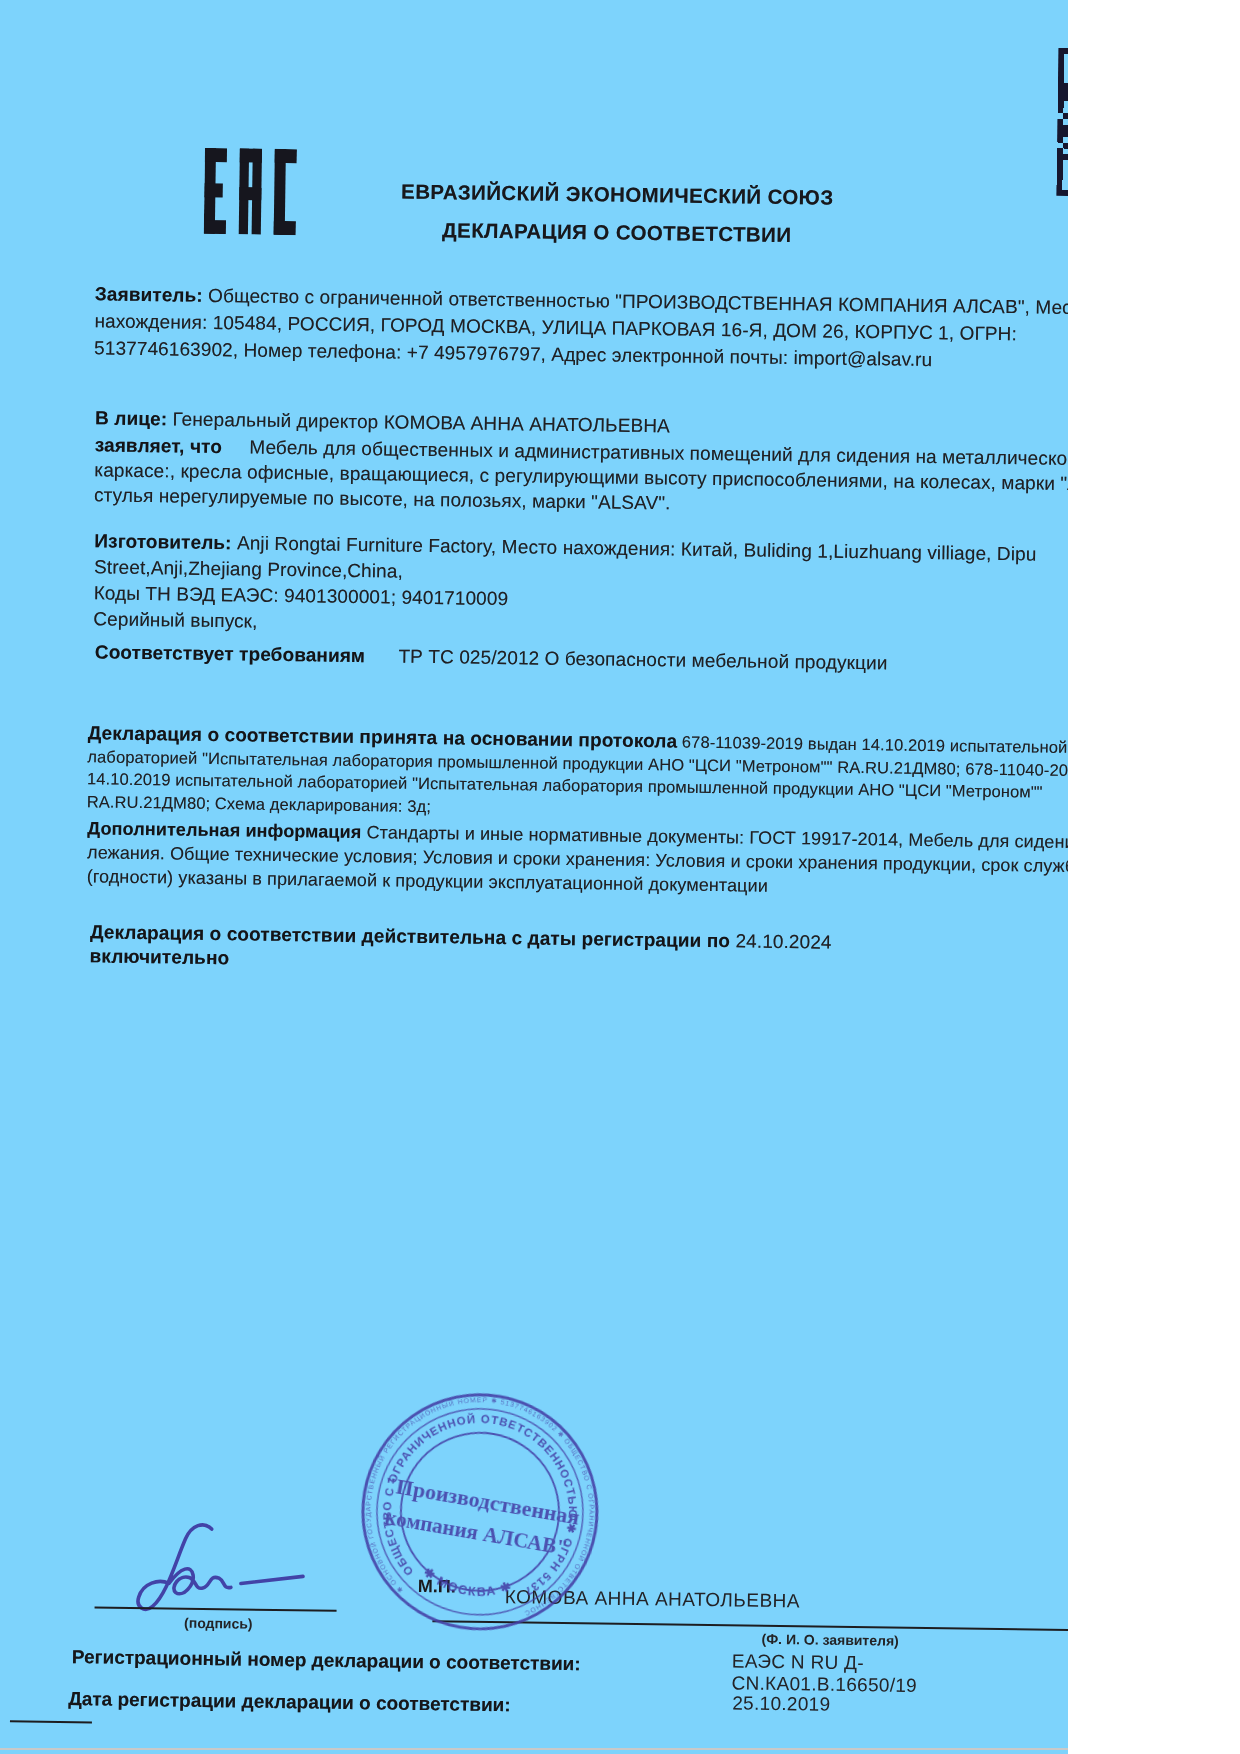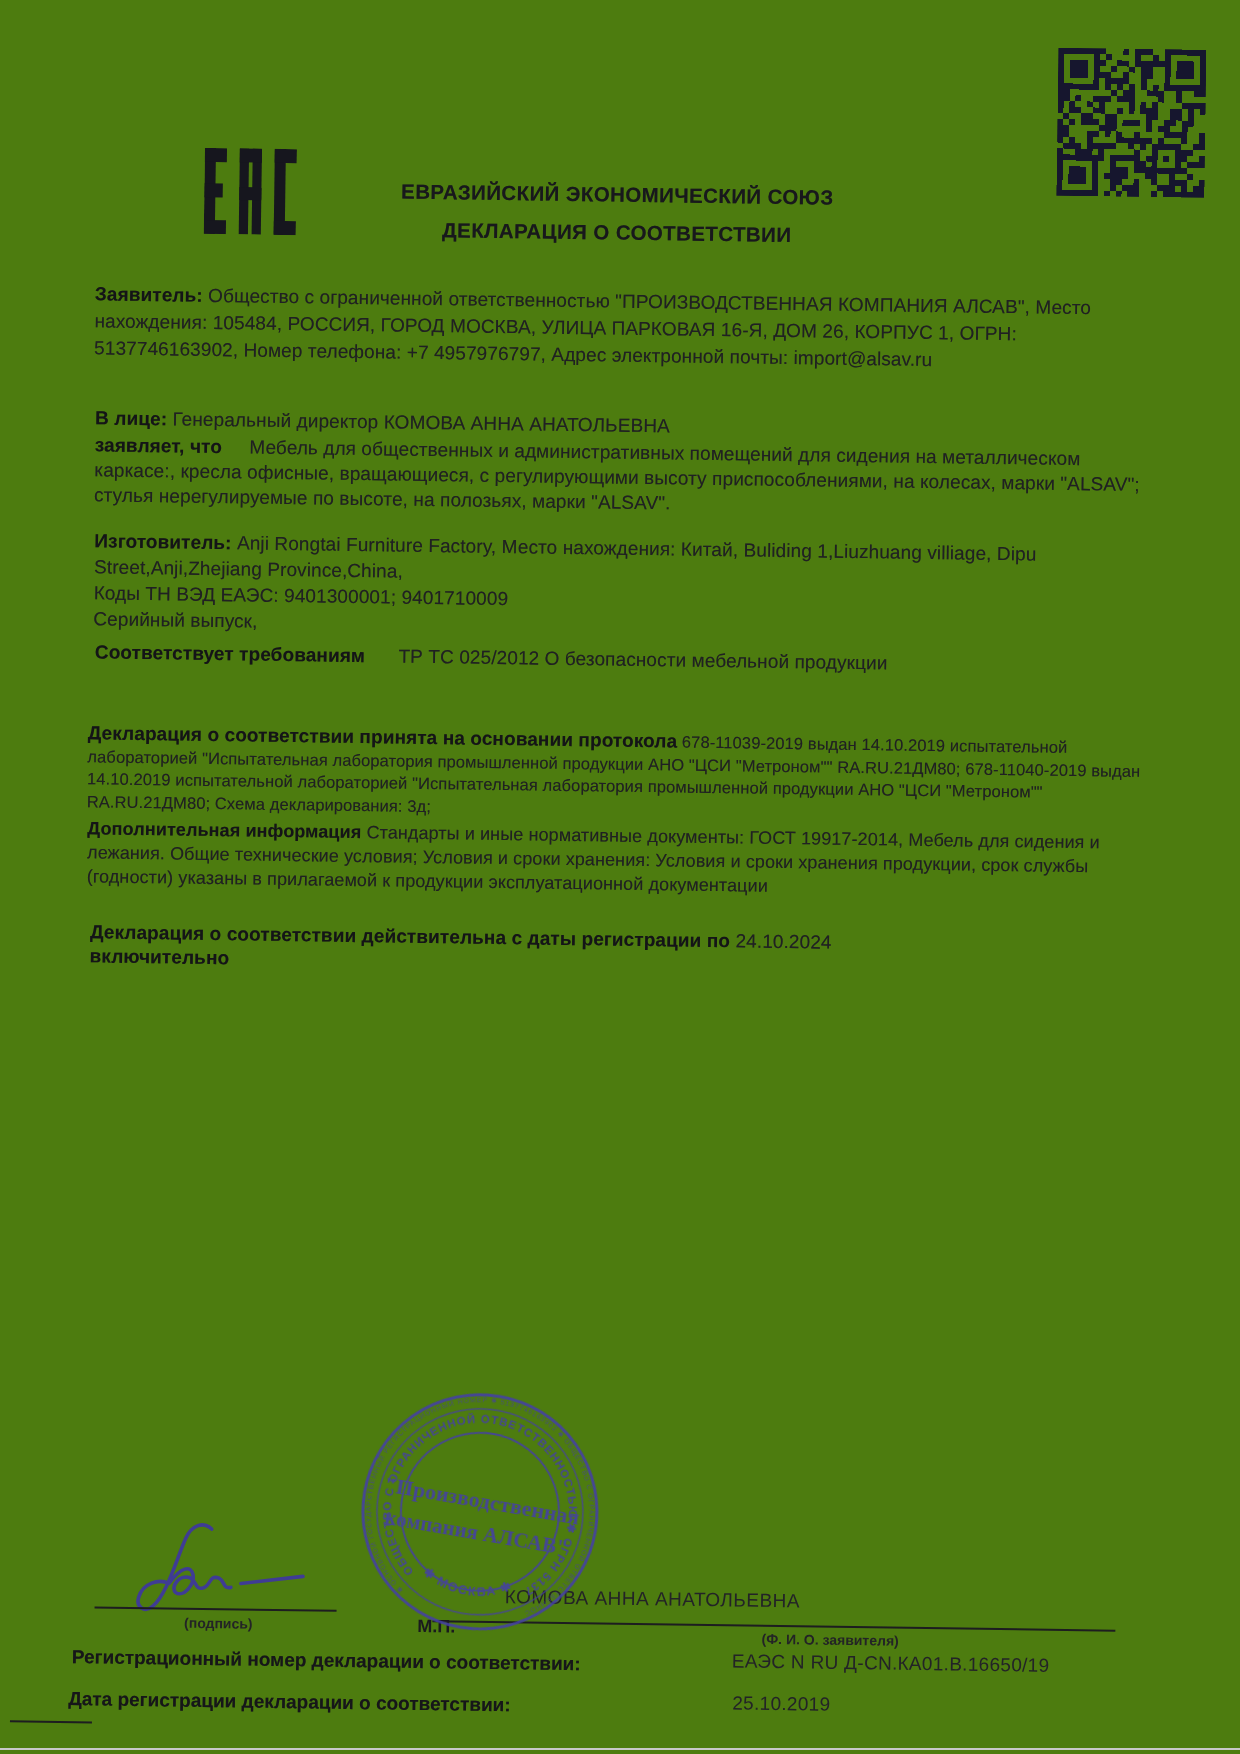--- a/index.html
+++ b/index.html
@@ -1,17 +1,17 @@
 <!DOCTYPE html>
 <html lang="ru"><head>
 <meta charset="utf-8">
 <style>
   html,body{margin:0;padding:0;background:#ffffff;}
   .page{
-    position:relative;width:1240px;height:1754px;background:#4d7c0f;overflow:hidden;
+    position:relative;width:1068px;height:1754px;background:#7dd3fc;overflow:hidden;
     font-family:"Liberation Sans",sans-serif;color:#202023;
   }
   .scan{position:absolute;inset:0;transform:rotate(0.8deg);transform-origin:0 0;}
   .abs{position:absolute;}
   .title{left:0;width:1240px;text-align:center;font-weight:700;font-size:20.5px;
          letter-spacing:.4px;color:#18181c;text-shadow:0 0 .4px rgba(20,20,30,.45);}
   .par{width:1068px;font-size:19px;line-height:27px;letter-spacing:.1px;
        text-shadow:0 0 .4px rgba(20,20,30,.35);}
   .par b{color:#141417;}
   .p-declares{line-height:25px;width:1050px;}
@@ -19,21 +19,21 @@
   .p-basis{width:1066px;font-size:16.5px;line-height:22.5px;}
   .p-basis b{font-size:19px;}
   .p-add{width:1058px;font-size:18px;line-height:24px;}
   .p-valid{width:1050px;line-height:24px;}
   .gap-md{padding-left:22px;}
   .gap-lg{padding-left:28px;}
   .hline{position:absolute;background:#1d1d20;height:2px;}
   .caption{font-size:14px;font-weight:700;color:#232326;}
   .reg-label{font-size:19px;font-weight:700;color:#161619;text-shadow:0 0 .4px rgba(20,20,30,.4);}
   .reg-value{font-size:19px;color:#232327;letter-spacing:.3px;}
-  .mp{font-size:18px;font-weight:700;color:#1a1a1e;margin-top:40px;}
+  .mp{font-size:18px;font-weight:700;color:#1a1a1e;}
   .fio{font-size:19px;letter-spacing:.5px;color:#232327;}
   .edge-line{position:absolute;left:0;bottom:4px;width:100%;height:2px;background:#c9c9c9;}
   svg{display:block;}
 </style>
 </head>
 <body>
 
 <div class="page">
   <div class="scan">
 

